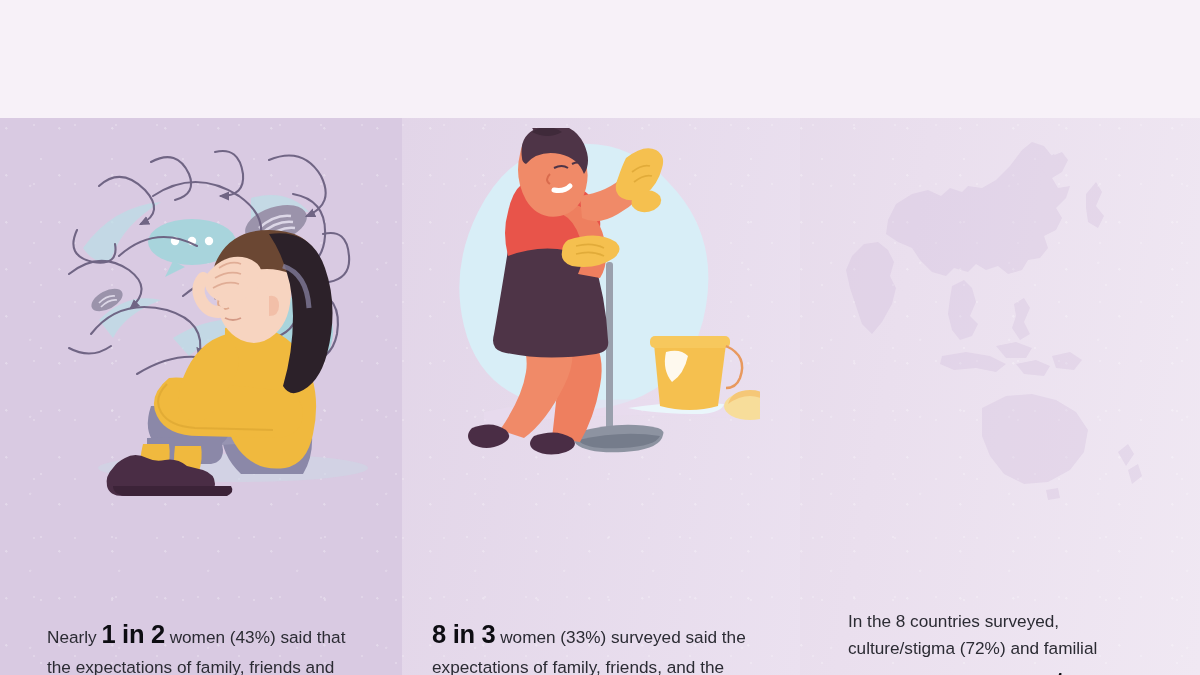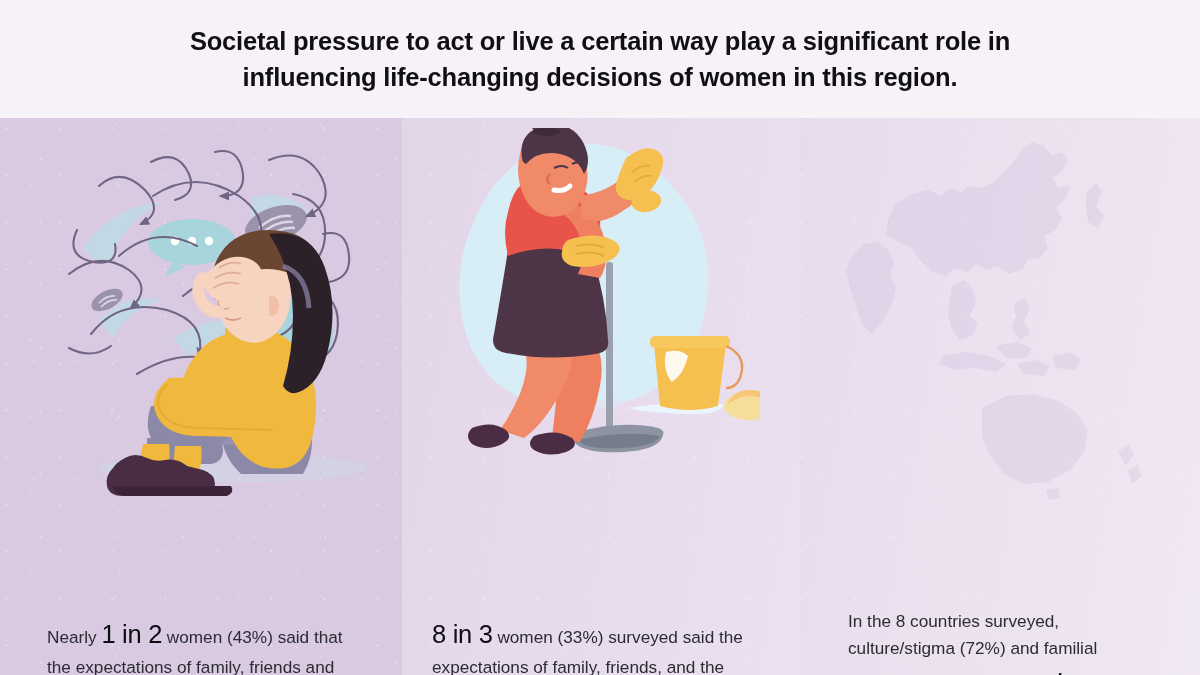--- a/index.html
+++ b/index.html
@@ -63,37 +63,34 @@
 
   
   .caption {
     position: absolute; color: #2b2b33;
     font-size: 17.2px; line-height: 1.58;
   }
   .cap1 { left: 47px; top: 496px; width: 310px; }
   .cap2 { left: 432px; top: 496px; width: 340px; }
   .cap3 { left: 848px; top: 490px; width: 310px; }
   .big {
-    font-size: 25.5px; font-weight: normal; color: #0d0d12;
+    font-size: 25.5px; font-weight: bold; color: #0d0d12;
     letter-spacing: -0.3px;
     margin-top: 36px;
   }
   .bigr {
     font-size: 24px; font-weight: bold; color: #0d0d12;
     letter-spacing: -0.3px;
   }
 </style>
 </head>
 <body>
 
 <div class="page">
 
-  <div class="header">
-    <div class="header-title">Societal pressure to act or live a certain way play a significant role in influencing life-changing decisions of women in this region.</div>
-  </div>
 
   <div class="body-area">
     <div class="panel-mid-tint"></div>
     <div class="panel-left-tint"></div>
     <div class="noise"></div>
 
     <div class="map-wm">
       <svg viewBox="0 0 400 420" xmlns="http://www.w3.org/2000/svg">
         <g fill="#c9b2d6" opacity="0.62">
 

